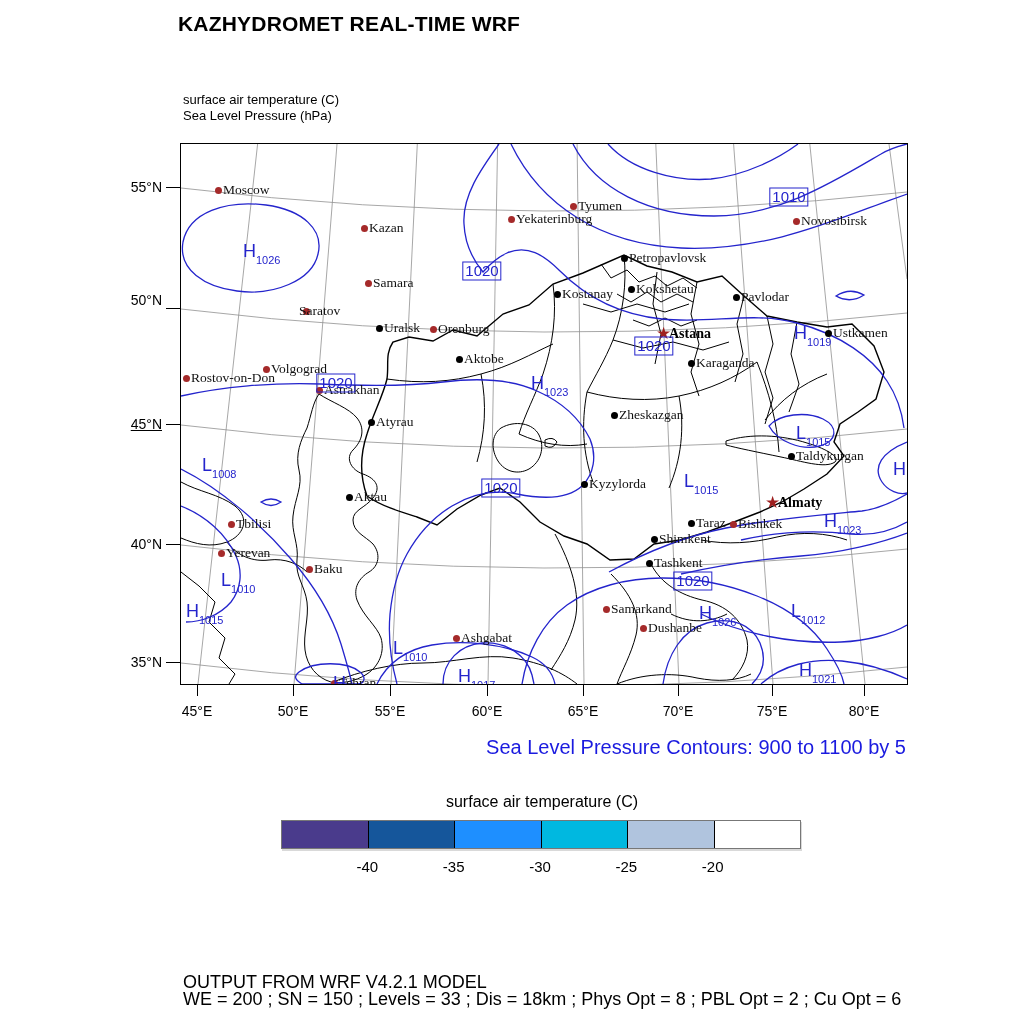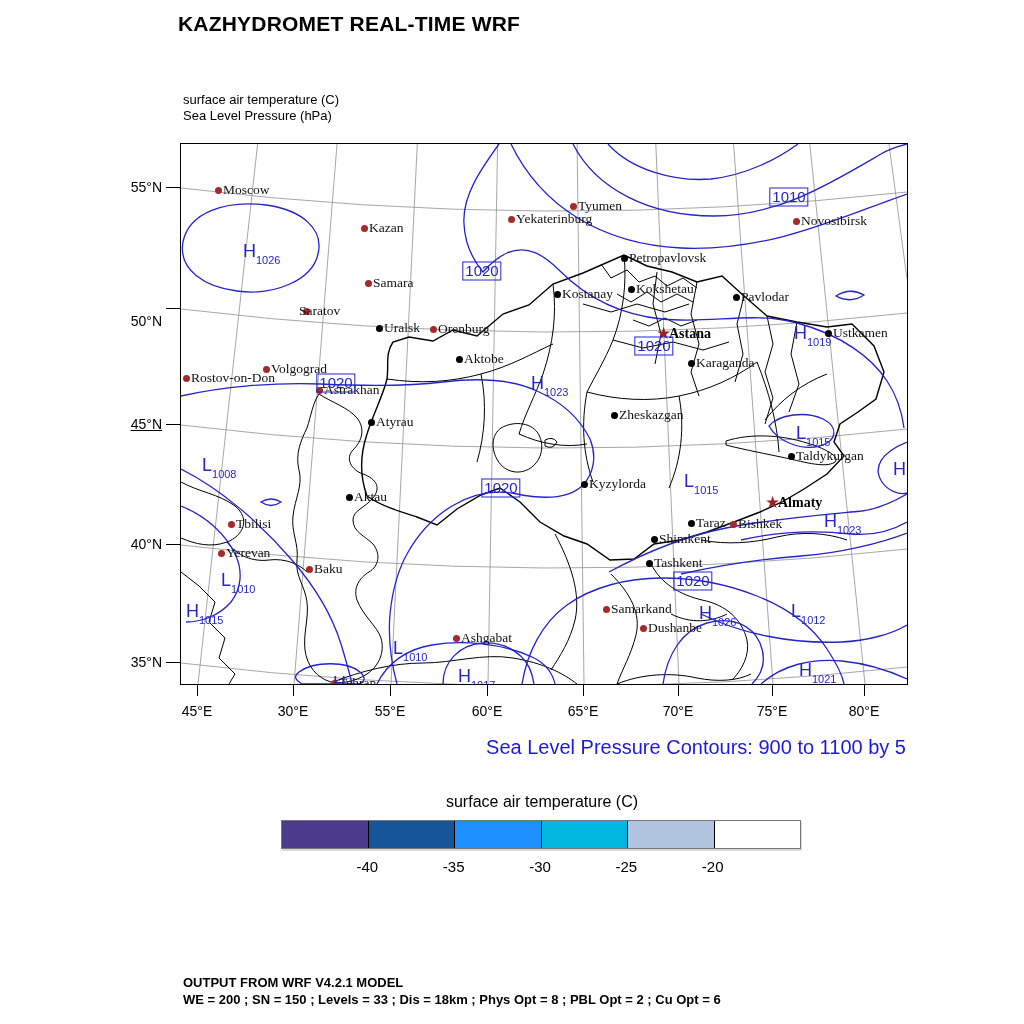--- a/index.html
+++ b/index.html
@@ -21,21 +21,21 @@
   .lat-label{position:absolute;width:52px;text-align:right;font-size:14px;}
   .lat-tick{position:absolute;width:14px;height:1px;background:#000;}
   .lon-label{position:absolute;width:54px;text-align:center;font-size:14px;}
   .lon-tick{position:absolute;width:1px;height:12px;background:#000;}
   .caption{position:absolute;right:118px;top:736px;font-size:20px;color:#1a1adf;}
   .cb-title{position:absolute;left:283px;top:793px;width:518px;text-align:center;font-size:16px;}
   .cb-bar{position:absolute;left:281px;top:820px;width:518px;height:27px;border:1px solid #777;display:flex;box-shadow:1px 2px 0 rgba(0,0,0,0.15);}
   .cb-seg{height:100%;border-right:1px solid #000;box-sizing:border-box;flex:1;}
   .cb-seg:last-child{border-right:none;}
   .cb-lab{position:absolute;top:858px;width:60px;text-align:center;font-size:15px;}
-  .footer{position:absolute;left:183px;top:974px;font-size:13px;font-weight:bold;line-height:17px;}
+  .footer{position:absolute;left:183px;top:974px;font-size:18px;font-weight:normal;line-height:17px;}
 </style>
 </head>
 <body>
 
 <div class="page">
 
   <div class="title">KAZHYDROMET REAL-TIME WRF</div>
 
   <div class="subtitle">
     <div>surface air temperature   (C)</div>
@@ -220,31 +220,31 @@
         <div class="cbox" style="left: 155px; top: 239px;">1020</div>
         <div class="cbox" style="left: 320px; top: 344px;">1020</div>
         <div class="cbox" style="left: 512px; top: 437px;">1020</div>
       </div>
   </div>
 
   <div id="axis-layer">
       <div class="lat-tick" style="left: 166px; top: 187px;"></div>
       <div class="lat-label" style="left: 110px; top: 179px;">55°N</div>
       <div class="lat-tick" style="left: 166px; top: 308px;"></div>
-      <div class="lat-label" style="left: 110px; top: 313px;">50°N</div>
+      <div class="lat-label" style="left: 110px; top: 292px;">50°N</div>
       <div class="lat-tick" style="left: 166px; top: 424px;"></div>
       <div class="lat-label" style="left: 110px; top: 416px; text-decoration: underline;">45°N</div>
       <div class="lat-tick" style="left: 166px; top: 544px;"></div>
       <div class="lat-label" style="left: 110px; top: 536px;">40°N</div>
       <div class="lat-tick" style="left: 166px; top: 662px;"></div>
       <div class="lat-label" style="left: 110px; top: 654px;">35°N</div>
       <div class="lon-tick" style="left: 197px; top: 684px;"></div>
       <div class="lon-label" style="left: 170px; top: 703px;">45°E</div>
       <div class="lon-tick" style="left: 293px; top: 684px;"></div>
-      <div class="lon-label" style="left: 266px; top: 703px;">30°E</div>
+      <div class="lon-label" style="left: 266px; top: 703px;">50°E</div>
       <div class="lon-tick" style="left: 390px; top: 684px;"></div>
       <div class="lon-label" style="left: 363px; top: 703px;">55°E</div>
       <div class="lon-tick" style="left: 487px; top: 684px;"></div>
       <div class="lon-label" style="left: 460px; top: 703px;">60°E</div>
       <div class="lon-tick" style="left: 583px; top: 684px;"></div>
       <div class="lon-label" style="left: 556px; top: 703px;">65°E</div>
       <div class="lon-tick" style="left: 678px; top: 684px;"></div>
       <div class="lon-label" style="left: 651px; top: 703px;">70°E</div>
       <div class="lon-tick" style="left: 772px; top: 684px;"></div>
       <div class="lon-label" style="left: 745px; top: 703px;">75°E</div>

